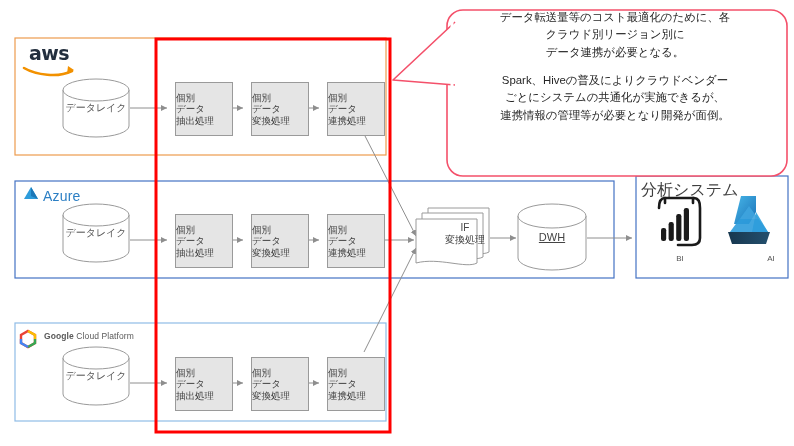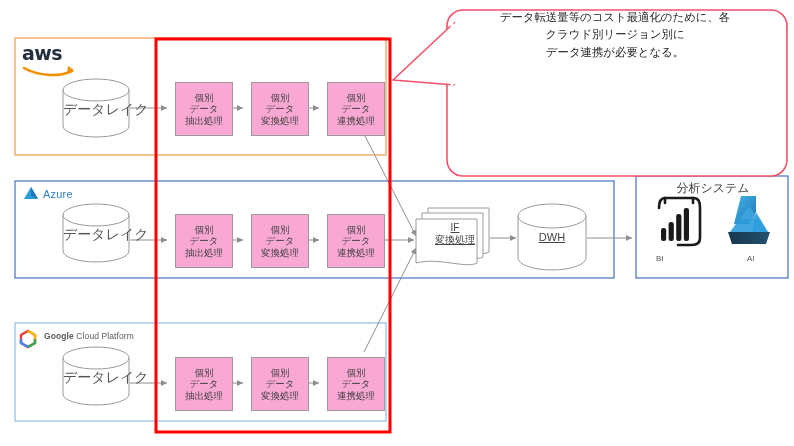--- a/index.html
+++ b/index.html
@@ -8,46 +8,46 @@
     font-family:"Liberation Sans","DejaVu Sans",sans-serif;
     position:relative;
   }
   #stage{position:absolute;left:0;top:0;width:794px;height:446px;}
   svg#art{position:absolute;left:0;top:0;width:794px;height:446px;}
 
   .lbl{position:absolute;color:#404040;text-align:center;line-height:1.12;white-space:pre;}
 
   
   .pbox{
-    position:absolute;width:56px;height:52px;border:1px solid #9a9a9a;background:#f9a8d4;
-    display:flex;flex-direction:column;align-items:center;justify-content:center;
+    position:absolute;width:56px;height:52px;border:1px solid #9a9a9a;background:#e5e5e5;
+    display:flex;flex-direction:column;justify-content:center;
     font-size:9.5px;color:#3f3f3f;line-height:1.22;
   }
   .pbox span{display:block;}
 
   
-  .dl-label{font-size:14px;color:#555;}
+  .dl-label{font-size:10px;color:#555;}
   .aws-wrap{position:absolute;left:22px;top:44px;width:54px;height:28px;}
-  .aws-text{font-family:"DejaVu Sans",sans-serif;font-size:19px;font-weight:700;color:#232f3e;letter-spacing:-0.5px;line-height:19px;}
+  .aws-text{font-family:"DejaVu Sans",sans-serif;font-size:19px;font-weight:700;color:#232f3e;letter-spacing:-0.5px;line-height:19px;text-align:center;}
   .azure-wrap{position:absolute;left:24px;top:188px;display:flex;align-items:center;gap:3px;}
-  .azure-text{font-size:11px;color:#2c7fc4;font-weight:400;letter-spacing:.2px;}
+  .azure-text{font-size:14px;color:#2c7fc4;font-weight:400;letter-spacing:.2px;}
   .gcp-wrap{position:absolute;left:22px;top:331px;display:flex;align-items:flex-start;gap:4px;}
   .gcp-text{font-size:8.5px;color:#5a5a5a;letter-spacing:.1px;}
   .gcp-text b{font-weight:700;color:#5a5a5a;}
 
   
   .callout-text{
     position:absolute;left:455px;top:9px;width:320px;
     font-size:11.4px;color:#262626;line-height:1.52;text-align:center;
   }
   .callout-text .para2{margin-top:11px;}
 
   
-  .analysis-title{position:absolute;left:641px;top:180px;width:144px;text-align:center;font-size:12px;color:#3f3f3f;}
-  .icon-cap{position:absolute;font-size:8px;color:#555;text-align:left;width:48px;}
+  .analysis-title{position:absolute;left:641px;top:180px;width:144px;text-align:left;font-size:16px;color:#3f3f3f;}
+  .icon-cap{position:absolute;font-size:8px;color:#555;text-align:center;width:48px;}
 
   .dwh-label{position:absolute;font-size:11px;color:#444;}
   .if-label{position:absolute;font-size:10px;color:#444;text-align:center;line-height:1.2;}
 </style>
 </head>
 <body>
 
 <div id="stage">
 
   <svg id="art" viewBox="0 0 794 446">
@@ -223,30 +223,33 @@
     <span>個別</span>
     <span>データ</span>
     <span>変換処理</span>
   </div>
   <div class="pbox" style="left:327px;top:357px;">
     <span>個別</span>
     <span>データ</span>
     <span>連携処理</span>
   </div>
 
-  <div class="if-label" style="left:416px;top:222px;width:78px;text-decoration:underline;">
+  <div class="if-label" style="left:426px;top:222px;width:78px;">
     <div>IF</div>
     <div>変換処理</div>
   </div>
 
   <div class="dwh-label" style="left:518px;top:231px;width:68px;text-align:center;text-decoration:underline;">DWH</div>
 
   <div class="analysis-title">分析システム</div>
   <div class="icon-cap" style="left:656px;top:254px;">BI</div>
   <div class="icon-cap" style="left:747px;top:254px;">AI</div>
 
   <div class="callout-text">
     <div style="white-space:pre-line;">データ転送量等のコスト最適化のために、各
 クラウド別リージョン別に
 データ連携が必要となる。</div>
+    <div class="para2" style="white-space:pre-line;">Spark、Hiveの普及によりクラウドベンダー
+ごとにシステムの共通化が実施できるが、
+連携情報の管理等が必要となり開発が面倒。</div>
   </div>
 
 </div>
 
 </body></html>

